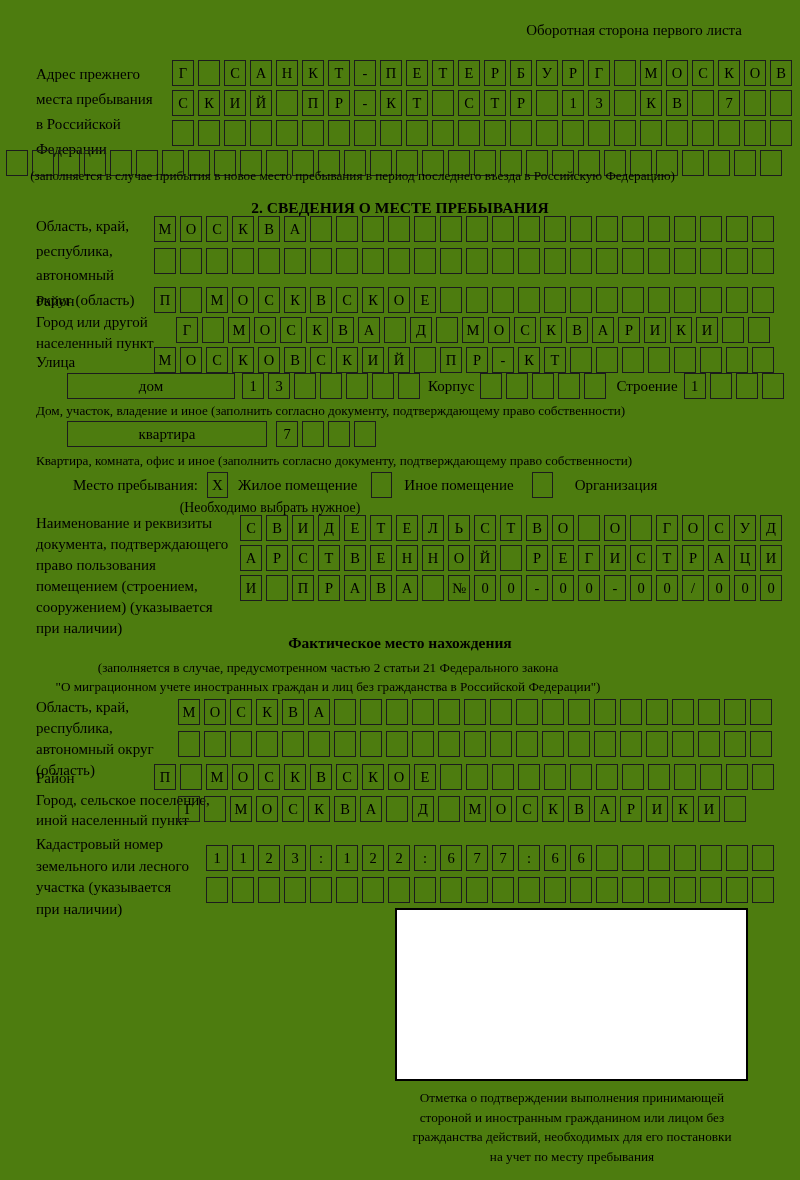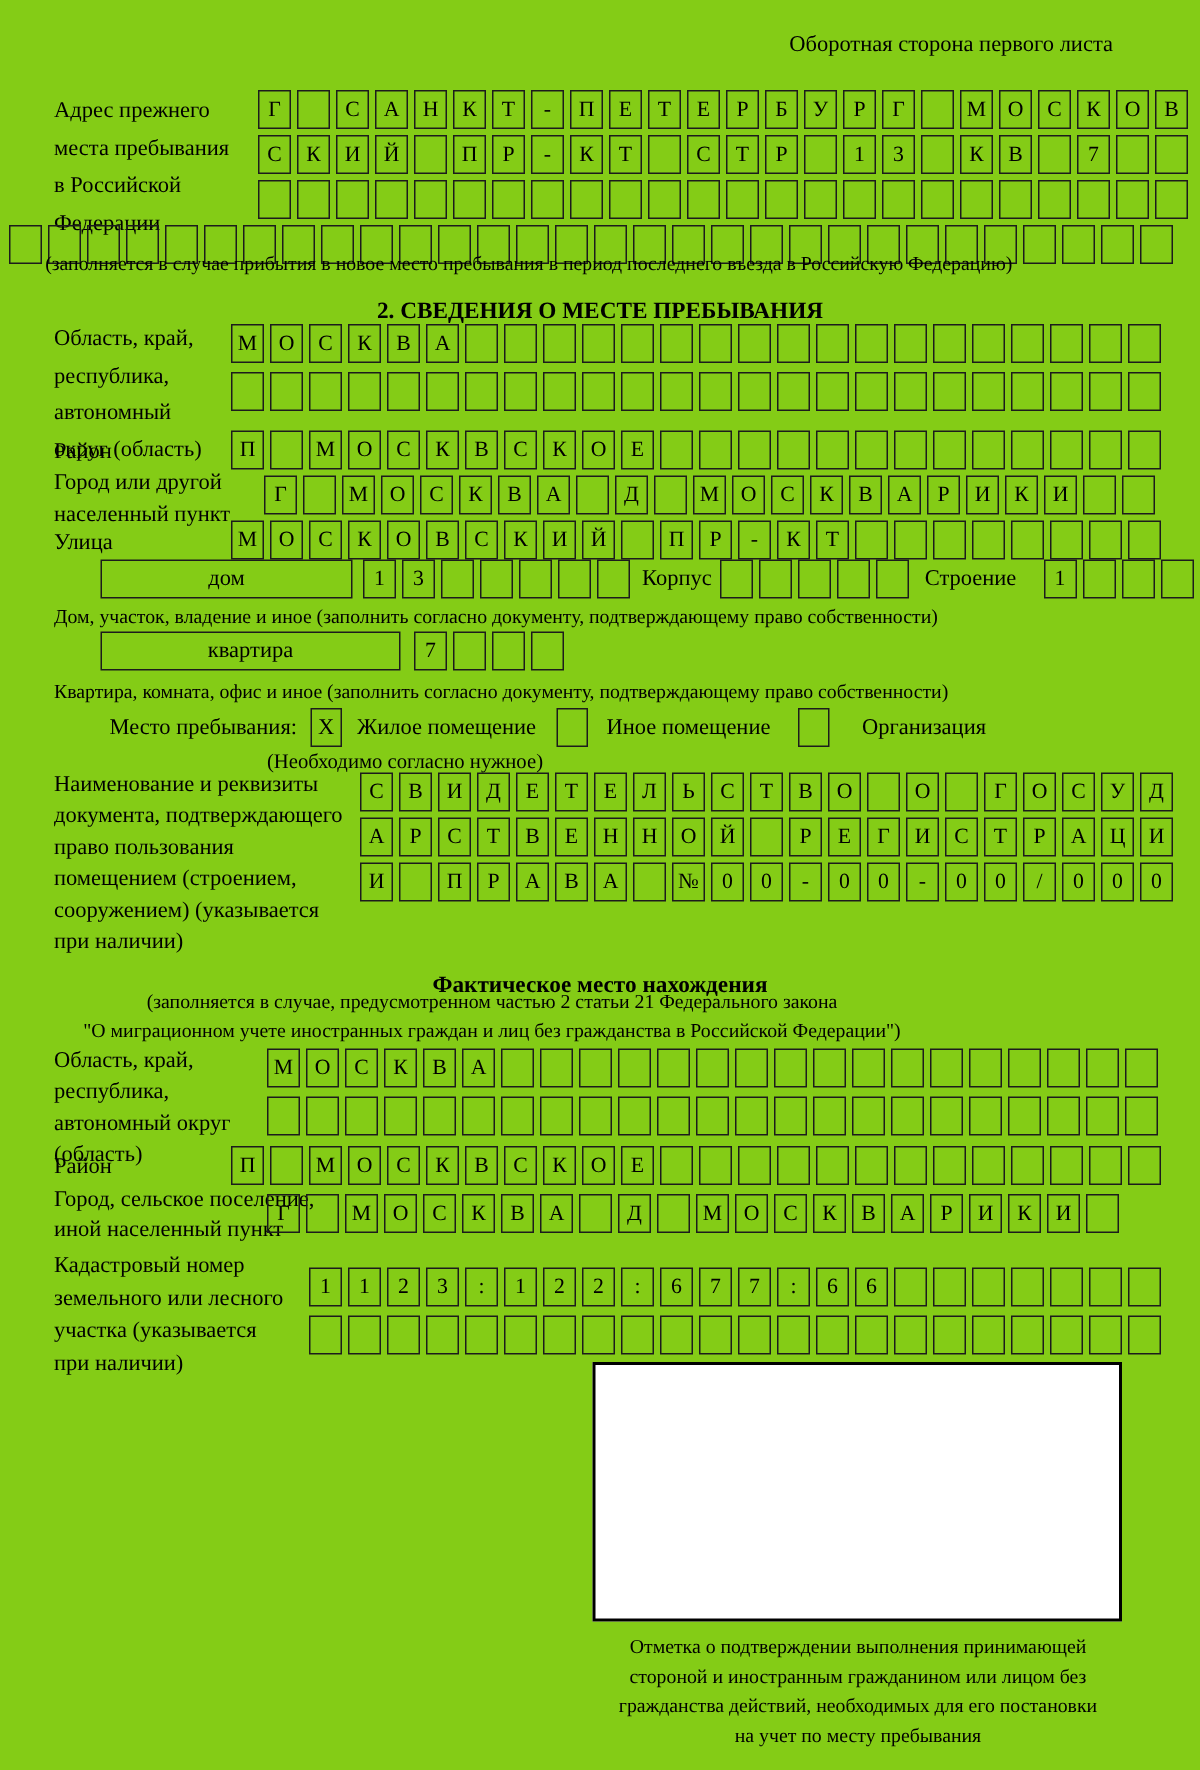--- a/index.html
+++ b/index.html
@@ -1,17 +1,17 @@
 <!DOCTYPE html>
 <html><head>
 <meta charset="utf-8">
 <style>
   html,body { margin:0; padding:0; background:#ffffff; }
   body { width:800px; height:1180px; font-family:"Liberation Serif","DejaVu Serif",serif; color:#000; }
-  .page { position:relative; width:800px; height:1180px; overflow:hidden; background:#84cc16; }
+  .page { position:relative; width:800px; height:1180px; overflow:hidden; background:#4d7c0f; }
 
   .abs { position:absolute; }
   .lbl { font-size:15px; line-height:24px; white-space:pre-line; }
   .lbl-tight { font-size:15px; line-height:21px; white-space:pre-line; }
   .caption { font-size:13.2px; }
   .center { text-align:center; }
   .bold { font-weight:bold; }
 
   .boxrow { display:flex; }
   .cbox {
@@ -319,21 +319,21 @@
         <div class="cbox"></div>
       </div>
     <div style="font-size:15px; margin:0 6px 0 4px;">Корпус</div>
     <div class="boxrow">
         <div class="cbox"></div>
         <div class="cbox"></div>
         <div class="cbox"></div>
         <div class="cbox"></div>
         <div class="cbox"></div>
       </div>
-    <div style="font-size:15px; margin:0 18px 0 6px;">Строение</div>
+    <div style="font-size:15px; margin:0 6px 0 6px;">Строение</div>
     <div class="boxrow">
         <div class="cbox">1</div>
         <div class="cbox"></div>
         <div class="cbox"></div>
         <div class="cbox"></div>
       </div>
   </div>
   <div class="abs caption" style="left:36px; top:403px;">Дом, участок, владение и иное (заполнить согласно документу, подтверждающему право собственности)</div>
 
   <div class="abs inlinerow" style="left:30px; top:421px;">
@@ -349,21 +349,21 @@
     <div style="font-size:15px; margin-right:9px;">Место пребывания:</div>
     <div class="chk">X</div>
     <div style="font-size:15px; margin:0 14px 0 10px;">Жилое помещение</div>
     <div class="chk"></div>
     <div style="font-size:15px; margin:0 18px 0 12px;">Иное помещение</div>
     <div class="chk"></div>
     <div style="font-size:15px; margin-left:22px;">Организация</div>
   </div>
 
   <div class="abs caption" style="left:36px; top:453px;">Квартира, комната, офис и иное (заполнить согласно документу, подтверждающему право собственности)</div>
-  <div class="abs caption center" style="left:120px; top:500px; width:300px; font-size:13.8px;">(Необходимо согласно нужное)</div>
+  <div class="abs caption center" style="left:120px; top:500px; width:300px; font-size:13.8px;">(Необходимо выбрать нужное)</div>
 
   <div class="abs lbl-tight" style="left:36px; top:513px;">Наименование и реквизиты
 документа, подтверждающего
 право пользования
 помещением (строением,
 сооружением) (указывается
 при наличии)</div>
   <div class="abs boxrow" style="left:240px; top:515px;">
       <div class="cbox">С</div>
       <div class="cbox">В</div>
@@ -427,21 +427,21 @@
       <div class="cbox">0</div>
       <div class="cbox">-</div>
       <div class="cbox">0</div>
       <div class="cbox">0</div>
       <div class="cbox">/</div>
       <div class="cbox">0</div>
       <div class="cbox">0</div>
       <div class="cbox">0</div>
     </div>
 
-  <div class="abs center bold" style="left:0; top:648px; width:800px; font-size:15.5px;">Фактическое место нахождения</div>
+  <div class="abs center bold" style="left:0; top:634px; width:800px; font-size:15.5px;">Фактическое место нахождения</div>
   <div class="abs caption center pre" style="left:0; top:658px; width:656px; line-height:19px;">(заполняется в случае, предусмотренном частью 2 статьи 21 Федерального закона
 "О миграционном учете иностранных граждан и лиц без гражданства в Российской Федерации")</div>
 
   <div class="abs lbl-tight" style="left:36px; top:697px;">Область, край,
 республика,
 автономный округ
 (область)</div>
   <div class="abs boxrow" style="left:178px; top:699px;">
       <div class="cbox">М</div>
       <div class="cbox">О</div>

